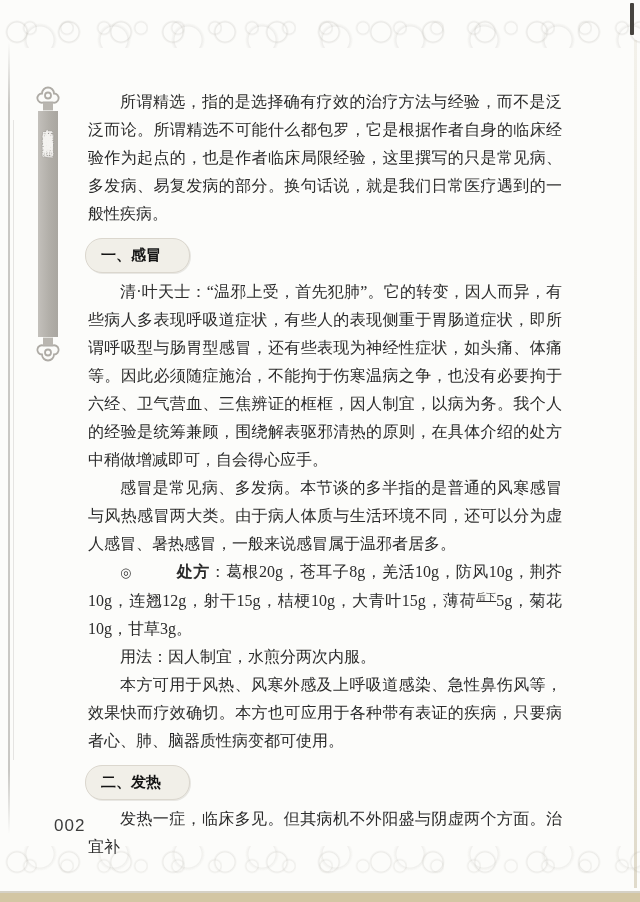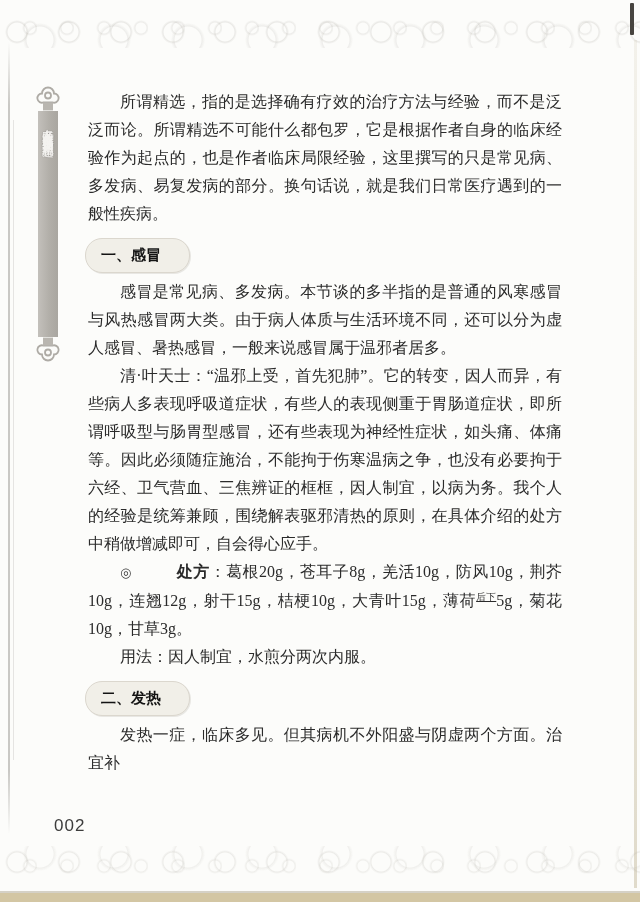--- a/index.html
+++ b/index.html
@@ -120,27 +120,28 @@
   </div>
 
   <div class="content">
 
     <p>所谓精选，指的是选择确有疗效的治疗方法与经验，而不是泛泛而论。所谓精选不可能什么都包罗，它是根据作者自身的临床经验作为起点的，也是作者临床局限经验，这里撰写的只是常见病、多发病、易复发病的部分。换句话说，就是我们日常医疗遇到的一般性疾病。</p>
 
     <div class="heading-row">
       <span class="heading-pill">一、感冒</span>
     </div>
 
+    <p>清·叶天士：“温邪上受，首先犯肺”。它的转变，因人而异，有些病人多表现呼吸道症状，有些人的表现侧重于胃肠道症状，即所谓呼吸型与肠胃型感冒，还有些表现为神经性症状，如头痛、体痛等。因此必须随症施治，不能拘于伤寒温病之争，也没有必要拘于六经、卫气营血、三焦辨证的框框，因人制宜，以病为务。我个人的经验是统筹兼顾，围绕解表驱邪清热的原则，在具体介绍的处方中稍做增减即可，自会得心应手。</p>
     <p>感冒是常见病、多发病。本节谈的多半指的是普通的风寒感冒与风热感冒两大类。由于病人体质与生活环境不同，还可以分为虚人感冒、暑热感冒，一般来说感冒属于温邪者居多。</p>
-    <p>清·叶天士：“温邪上受，首先犯肺”。它的转变，因人而异，有些病人多表现呼吸道症状，有些人的表现侧重于胃肠道症状，即所谓呼吸型与肠胃型感冒，还有些表现为神经性症状，如头痛、体痛等。因此必须随症施治，不能拘于伤寒温病之争，也没有必要拘于六经、卫气营血、三焦辨证的框框，因人制宜，以病为务。我个人的经验是统筹兼顾，围绕解表驱邪清热的原则，在具体介绍的处方中稍做增减即可，自会得心应手。</p>
 
     <p><span class="rx-bullet">◎</span><span class="rx-label">处方</span><span>：</span><span>葛根20g，苍耳子8g，羌活10g，防风10g，荆芥10g，连翘12g，射干15g，桔梗10g，大青叶15g，薄荷</span><sup class="rx-note">后下</sup><span>5g，菊花10g，甘草3g。</span></p>
 
     <p>用法：因人制宜，水煎分两次内服。</p>
 
+    <p>本方可用于风热、风寒外感及上呼吸道感染、急性鼻伤风等，效果快而疗效确切。本方也可应用于各种带有表证的疾病，只要病者心、肺、脑器质性病变都可使用。</p>
 
     <div class="heading-row">
       <span class="heading-pill">二、发热</span>
     </div>
 
     <p>发热一症，临床多见。但其病机不外阳盛与阴虚两个方面。治宜补</p>
 
   </div>
 
   <div class="page-number">002</div>

